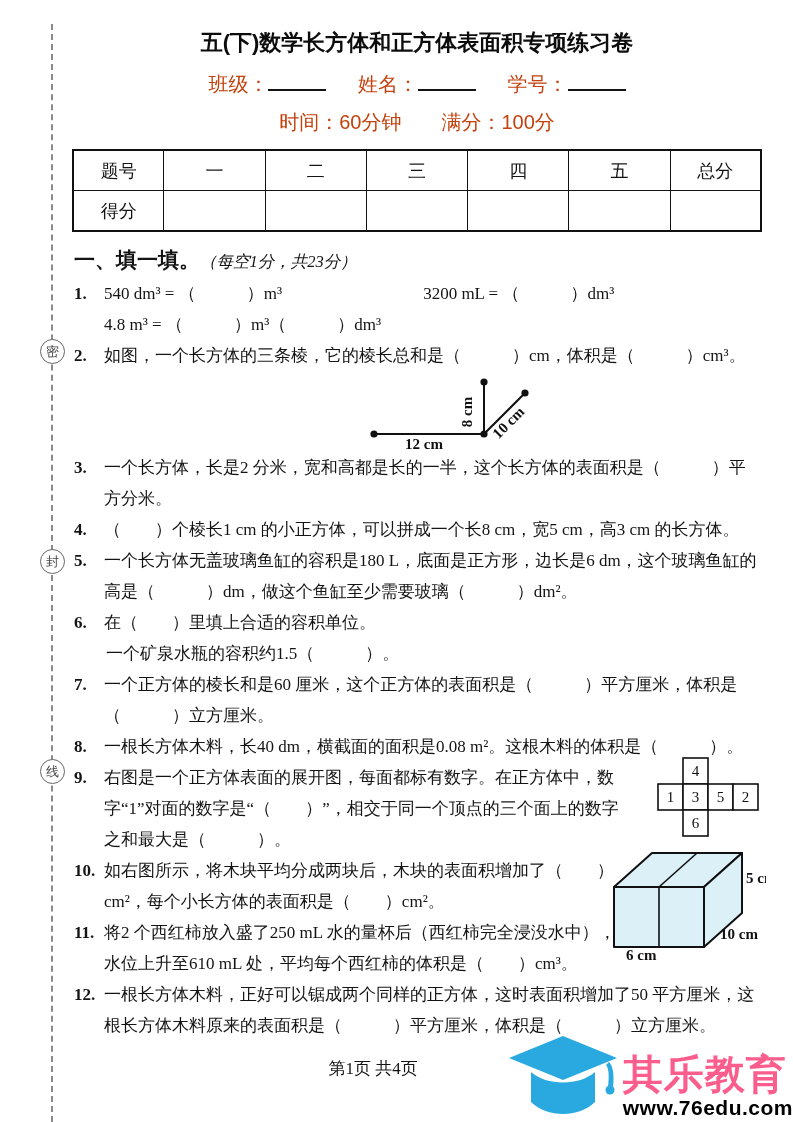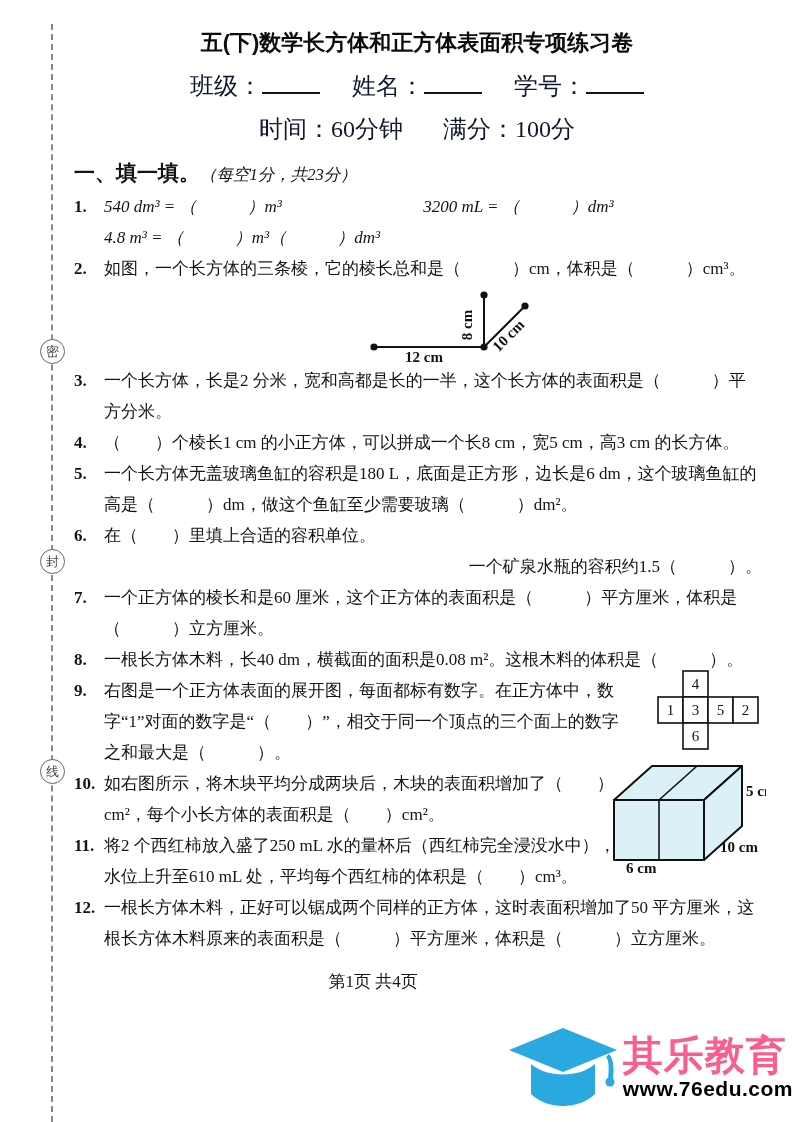--- a/index.html
+++ b/index.html
@@ -13,58 +13,58 @@
     position:absolute;left:40px;width:23px;height:23px;border:1px solid #666;border-radius:50%;
     background:#fff;font-size:13px;line-height:23px;text-align:center;color:#444;z-index:2;
   }
   
   .content{position:absolute;left:72px;top:22px;width:690px;}
   .title{
     font-family:"Liberation Sans","DejaVu Sans",sans-serif;font-weight:bold;
     font-size:22px;text-align:center;margin:6px 0 12px 0;letter-spacing:0px;color:#0c0c0c;
   }
   .info-row,.time-row{
-    font-family:Liberation Serif, serif;
-    text-align:center;font-size:24px;color:#0f172a;
+    font-family:Liberation Sans, sans-serif;
+    text-align:center;font-size:20px;color:#c2410c;
   }
   .info-row{margin-bottom:11px;}
   .time-row{margin-bottom:13px;}
   .info-item{margin:0 13px;white-space:nowrap;}
   .blank-line{display:inline-block;width:58px;height:19px;border-bottom:2px solid #141414;vertical-align:baseline;}
   .time-gap{display:inline-block;width:40px;}
   
   .score-table{width:100%;border-collapse:collapse;border:2.5px solid #111;table-layout:fixed;
     font-size:18px;}
   .score-table td{border:1.5px solid #111;height:39px;text-align:center;padding:0;}
   .score-table .c-first{width:13%;}
   .score-table .c-last{width:13%;}
   
   .section-heading{margin:14px 0 4px 2px;font-size:19px;}
   .section-heading .sec-bold{font-weight:bold;font-size:21px;}
   .section-heading .sec-note{font-size:16.5px;font-style:italic;}
   .qs{font-size:17px;line-height:31px;}
   .q{display:flex;align-items:flex-start;}
   .qnum{font-weight:bold;flex:none;width:32px;padding-left:2px;box-sizing:border-box;}
   .qtext{flex:1;}
-  .q1-grid .q1-row{display:flex;font-style:italic;}
+  .q1-grid .q1-row{display:flex;}
   .q1-grid .q1-left{width:48.5%;flex:none;}
-  .sub-line{padding-left:34px;text-align:right;}
+  .sub-line{padding-left:34px;}
   .q2-figure{margin:3px 0 2px 288px;display:block;}
   .q9{position:relative;}
   .q9 .qtext{margin-right:136px;}
   .net-svg{position:absolute;right:2px;top:-6px;}
   .grp{position:relative;}
   .grp .qtext{margin-right:148px;}
   .grp .q11t .qtext{margin-right:140px;}
   .cuboid-svg{position:absolute;right:-4px;top:-16px;}
   .fig-label{font-weight:bold;font-size:15px;fill:#111;font-family:"Liberation Serif",serif;}
   .net-num{font-size:15px;fill:#111;font-family:"Liberation Serif",serif;}
   
   .footer{position:relative;left:-44px;text-align:center;font-size:17px;margin-top:16px;}
-  .watermark{position:absolute;right:0px;bottom:8px;display:flex;align-items:center;z-index:6;}
+  .watermark{position:absolute;right:0px;bottom:0px;display:flex;align-items:flex-end;z-index:6;}
   .wm-text{display:flex;flex-direction:column;align-items:flex-start;margin-left:2px;padding-bottom:2px;}
   .wm-brand{
     font-family:"Liberation Sans","DejaVu Sans",sans-serif;font-weight:bold;
     font-size:40px;line-height:1.05;letter-spacing:1px;
   }
   .wm-url{
     font-family:"Liberation Sans","DejaVu Sans",sans-serif;font-weight:bold;
     font-size:21px;line-height:1.2;letter-spacing:0.5px;
   }
 </style>
@@ -83,20 +83,42 @@
   <div class="info-row">
     <span class="info-item"><span>班级：</span><span class="blank-line"></span></span>
     <span class="info-item"><span>姓名：</span><span class="blank-line"></span></span>
     <span class="info-item"><span>学号：</span><span class="blank-line"></span></span>
   </div>
 
   <div class="time-row">
     <span>时间：60分钟</span><span class="time-gap"></span><span>满分：100分</span>
   </div>
 
+  <table class="score-table">
+    <tbody>
+        <tr>
+      <td class="c-first">题号</td>
+      <td>一</td>
+      <td>二</td>
+      <td>三</td>
+      <td>四</td>
+      <td>五</td>
+      <td class="c-last">总分</td>
+    </tr>
+    <tr>
+      <td>得分</td>
+      <td></td>
+      <td></td>
+      <td></td>
+      <td></td>
+      <td></td>
+      <td></td>
+    </tr>
+  </tbody>
+    </table>
 
   <div class="section-heading">
     <span class="sec-bold">一、填一填。</span><span class="sec-note">（每空1分，共23分）</span>
   </div>
 
   <div class="qs">
 
     <div class="q">
       <span class="qnum">1.</span>
       <div class="qtext q1-grid">

